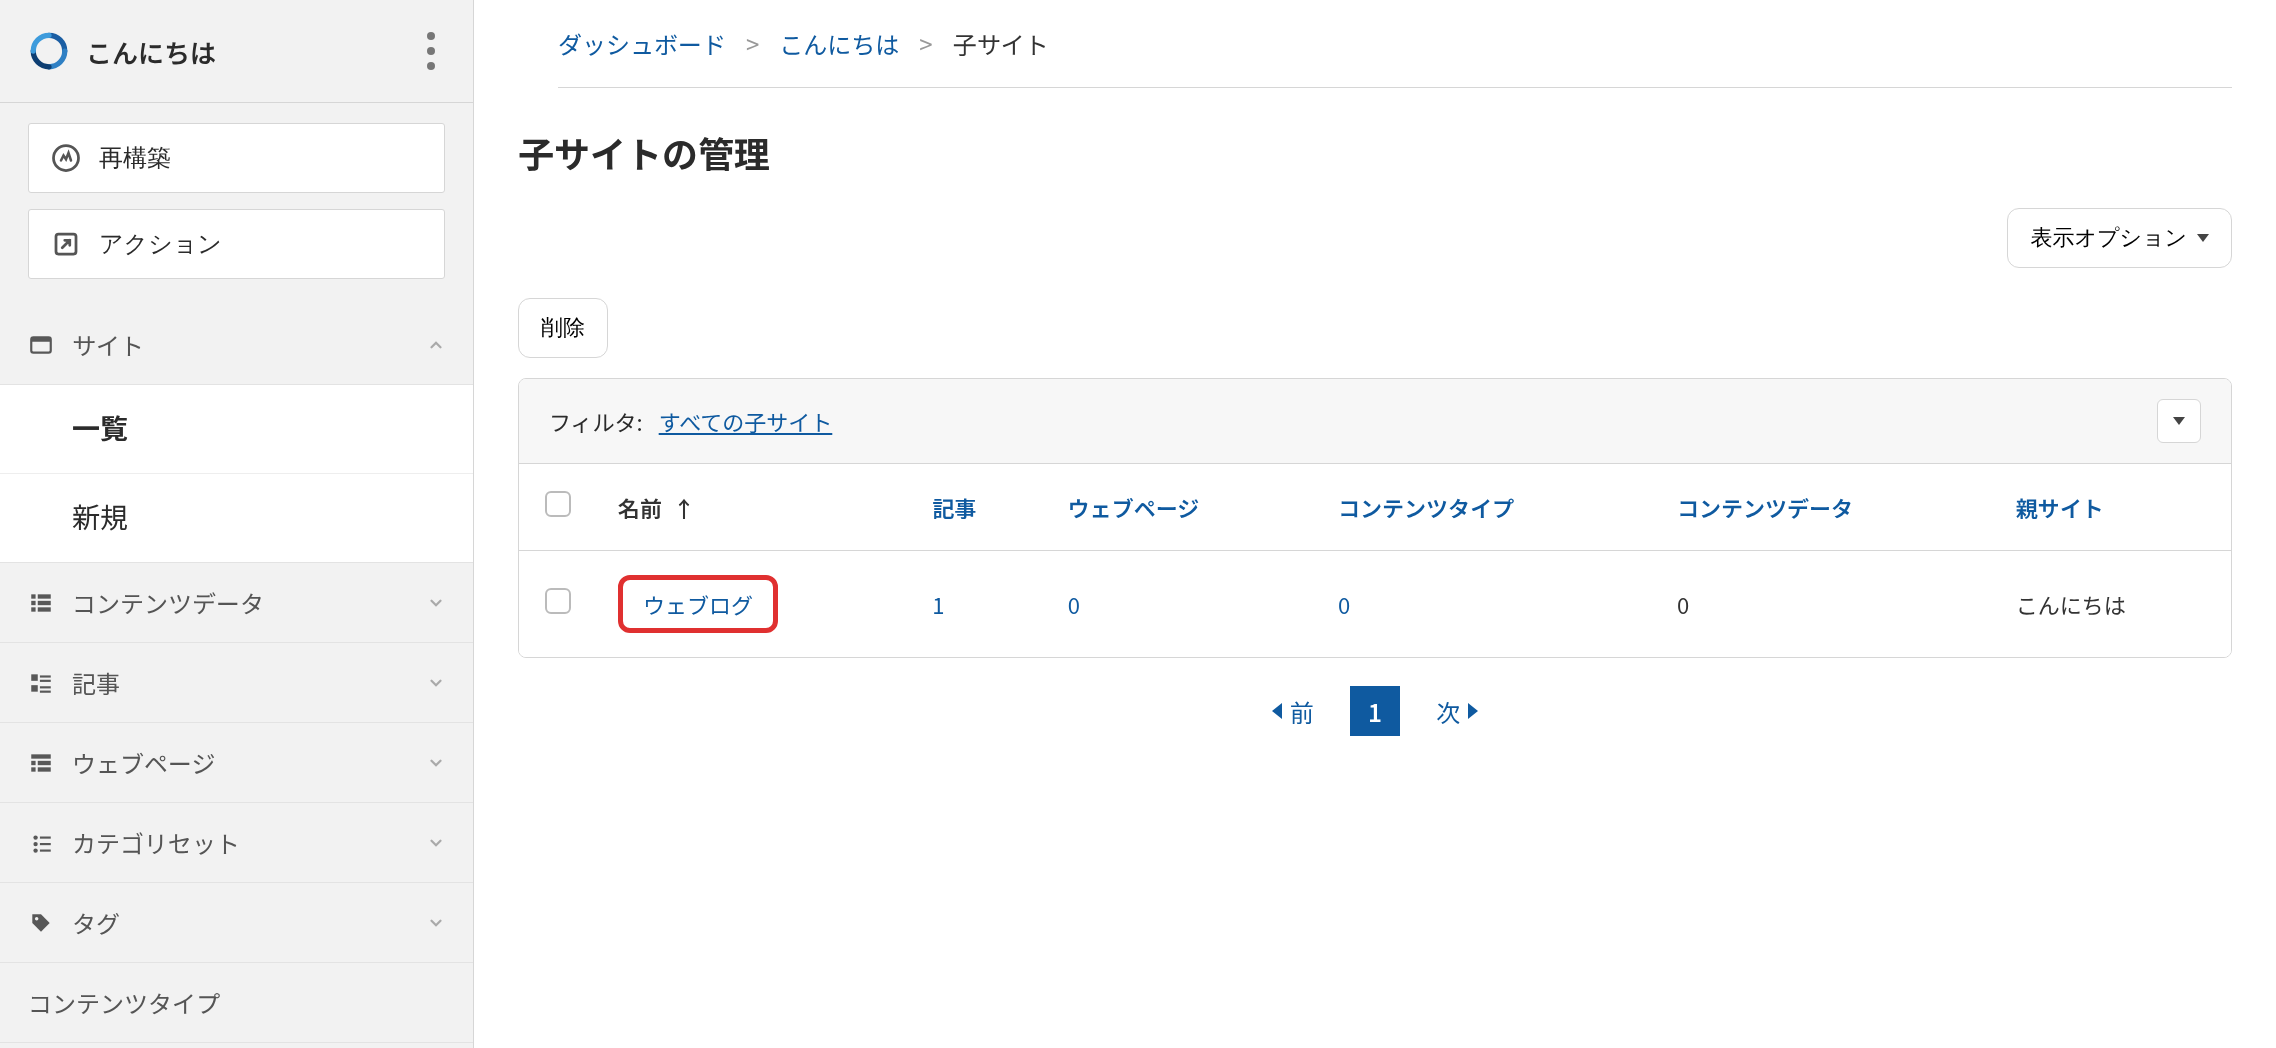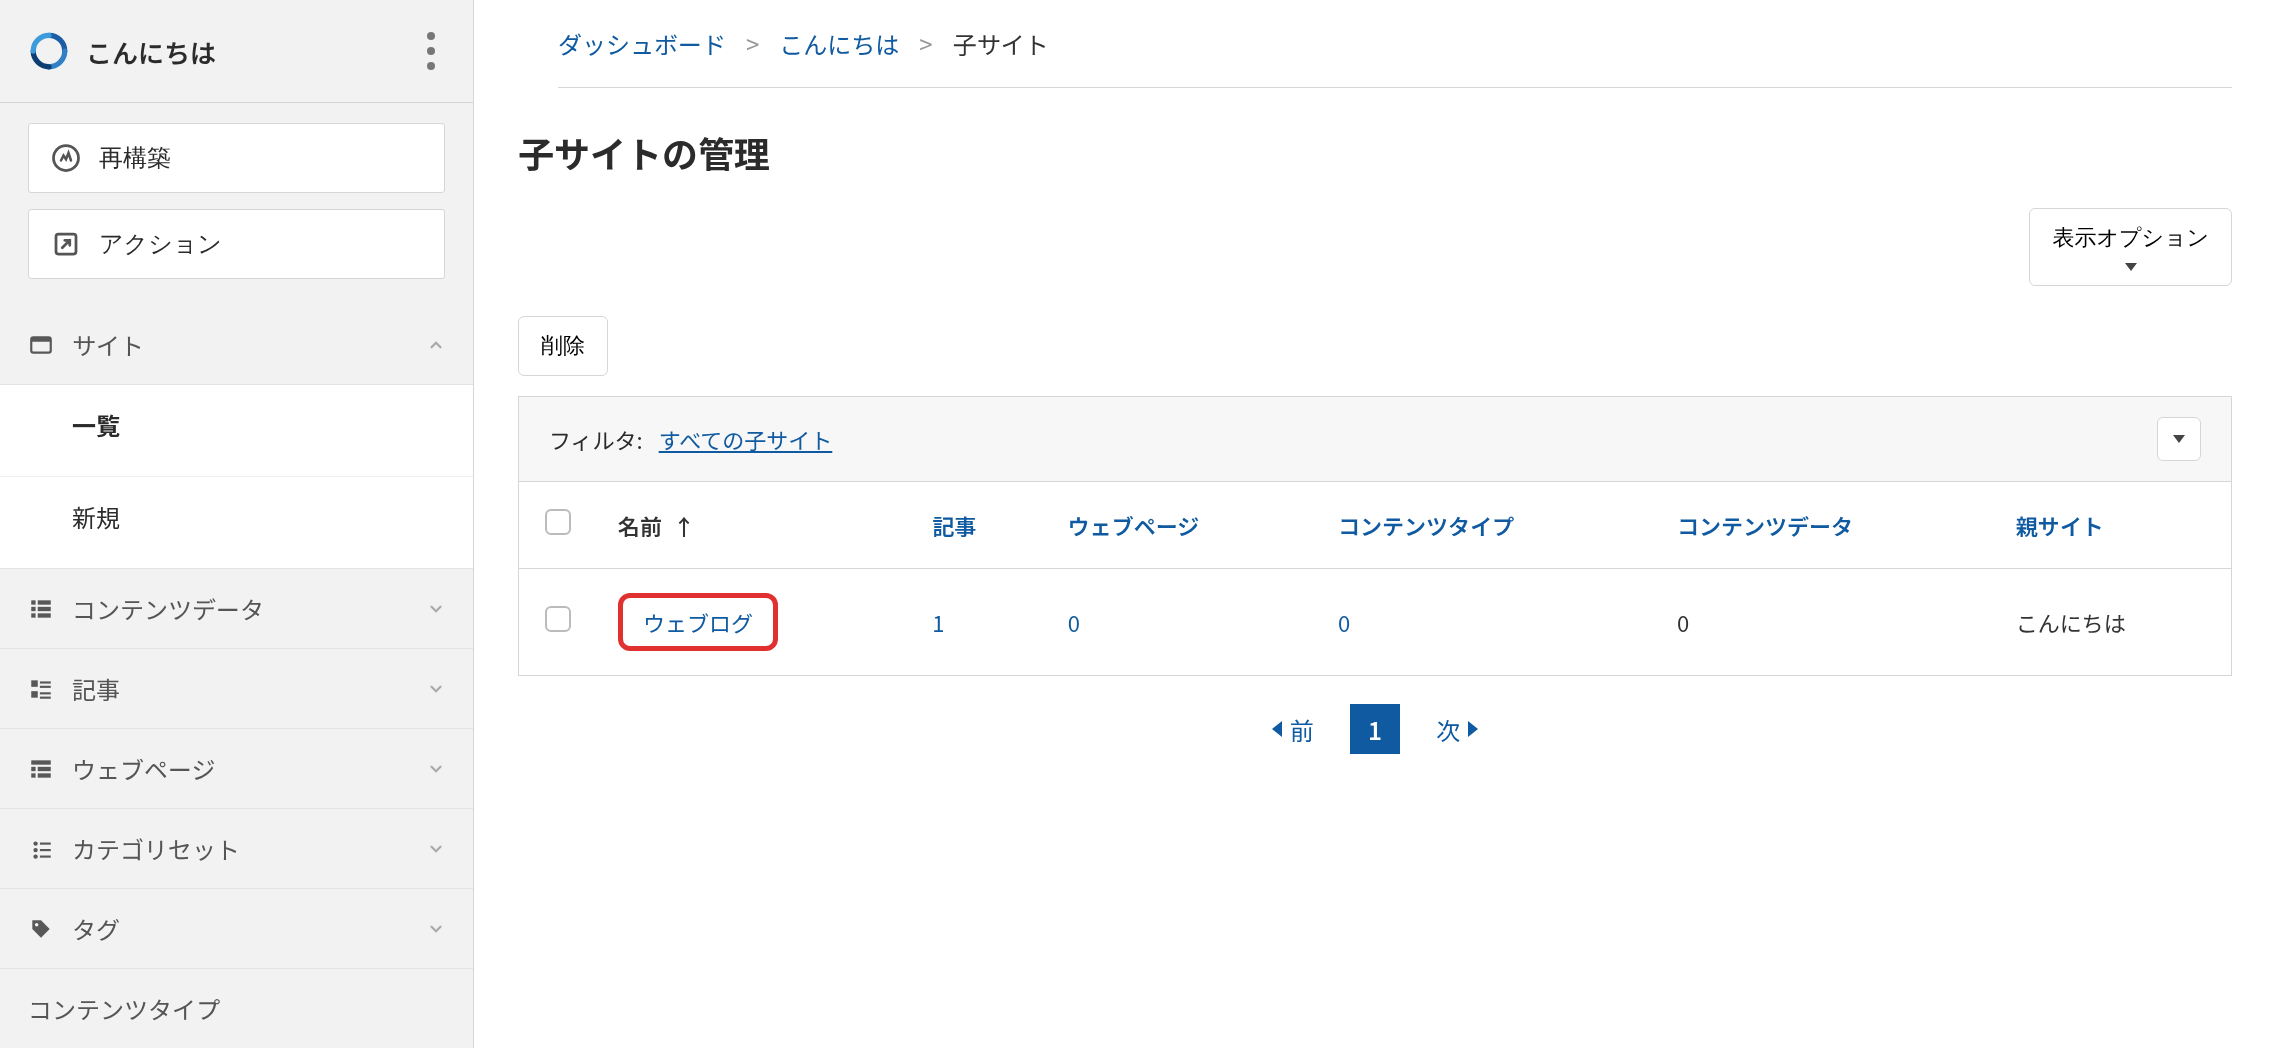--- a/index.html
+++ b/index.html
@@ -57,45 +57,45 @@
     border-bottom: 1px solid #e3e3e3;
   }
   .nav-group-hd .left { display: flex; align-items: center; gap: 18px; }
   .nav-group-hd svg.icon { width: 26px; height: 26px; color: var(--icon-gray); }
   .nav-group-hd svg.chev { width: 18px; height: 18px; color: #aaa; }
   .nav-sub {
     background: #fff;
     border-bottom: 1px solid #e3e3e3;
   }
   .nav-sub-item {
-    padding: 22px 28px 34px 72px; font-size: 24px; cursor: pointer;
+    padding: 22px 28px 26px 72px; font-size: 28px; cursor: pointer;
     border-bottom: 1px solid #eee;
   }
   .nav-sub-item:last-child { border-bottom: none; }
   .nav-sub-item.active { font-weight: 700; }
   
   .main { flex: 1; padding: 0 44px; overflow: auto; }
   .breadcrumb {
     display: flex; align-items: center; gap: 20px;
     padding: 26px 0; border-bottom: 1px solid var(--border-gray);
     font-size: 24px; color: #333; flex-wrap: wrap; margin-left: 40px;
   }
   .breadcrumb a { color: var(--link-blue); text-decoration: none; cursor: pointer; }
   .breadcrumb .sep { color: #999; }
   .page-title { font-size: 36px; font-weight: 700; margin: 38px 0 30px; }
   .toolbar-row { display: flex; justify-content: flex-end; margin-bottom: 30px; }
   .btn {
-    background: #fff; border: 1px solid var(--border-gray); border-radius: 6px;
+    background: #fff; border: 1px solid var(--border-gray); border-radius: 12px;
     padding: 14px 22px; font-size: 22px; cursor: pointer;
-    display: inline-flex; align-items: center; gap: 10px; flex-direction: column;
+    display: inline-flex; align-items: center; gap: 10px;
   }
   .btn .dd { border-left: 6px solid transparent; border-right: 6px solid transparent; border-top: 8px solid #444; }
   .actions-row { display: flex; gap: 22px; margin-bottom: 20px; }
   
-  .table-wrap { border: 1px solid var(--border-gray); border-radius: 0; overflow: hidden; margin-top: 20px; }
+  .table-wrap { border: 1px solid var(--border-gray); border-radius: 8px; overflow: hidden; margin-top: 20px; }
   .filter-bar {
     display: flex; align-items: center; justify-content: space-between;
     background: var(--bg-lightgray); padding: 20px 30px;
     border-bottom: 1px solid var(--border-gray);
   }
   .filter-bar .left { display: flex; align-items: center; gap: 16px; font-size: 22px; }
   .filter-bar a { color: var(--link-blue); text-decoration: underline; cursor: pointer; }
   .filter-bar .more {
     width: 44px; height: 44px; border: 1px solid var(--border-gray); border-radius: 6px;
     background: #fff; display: flex; align-items: center; justify-content: center; cursor: pointer;

